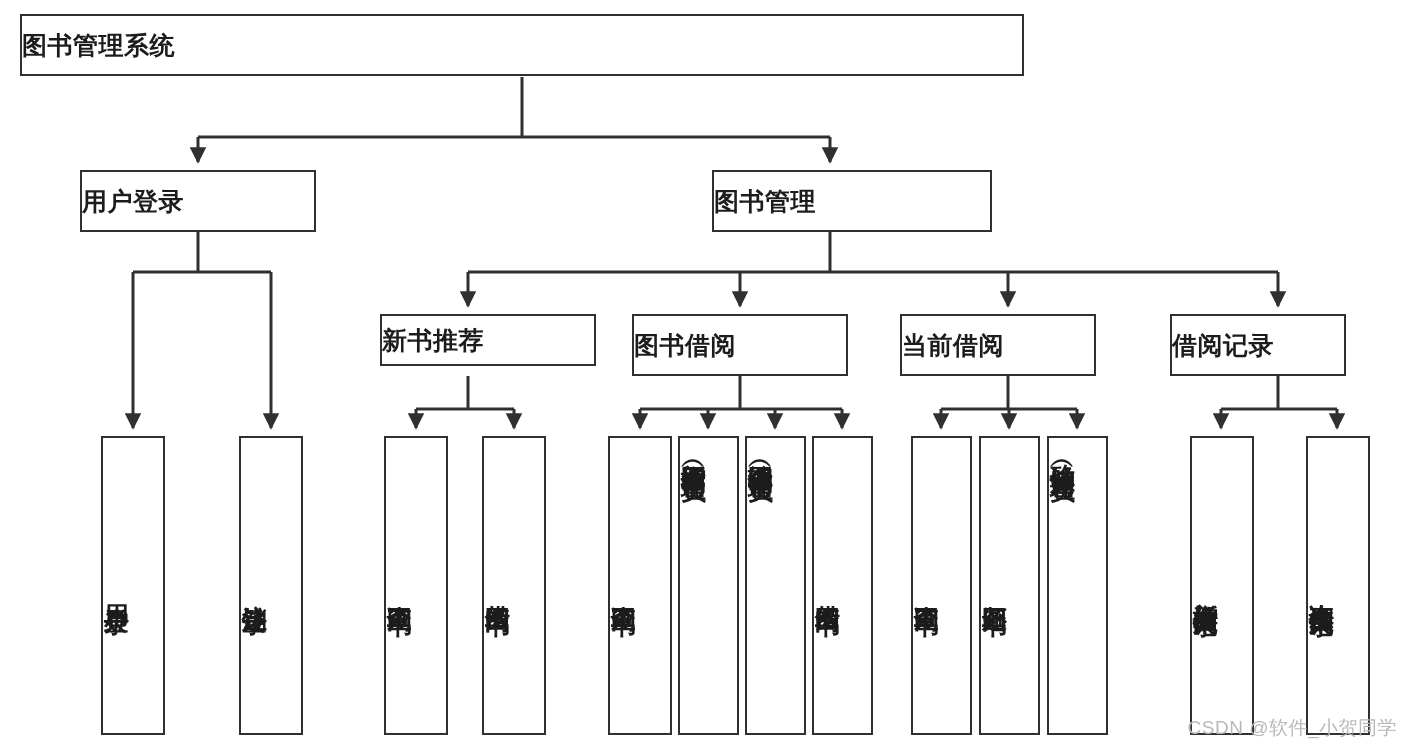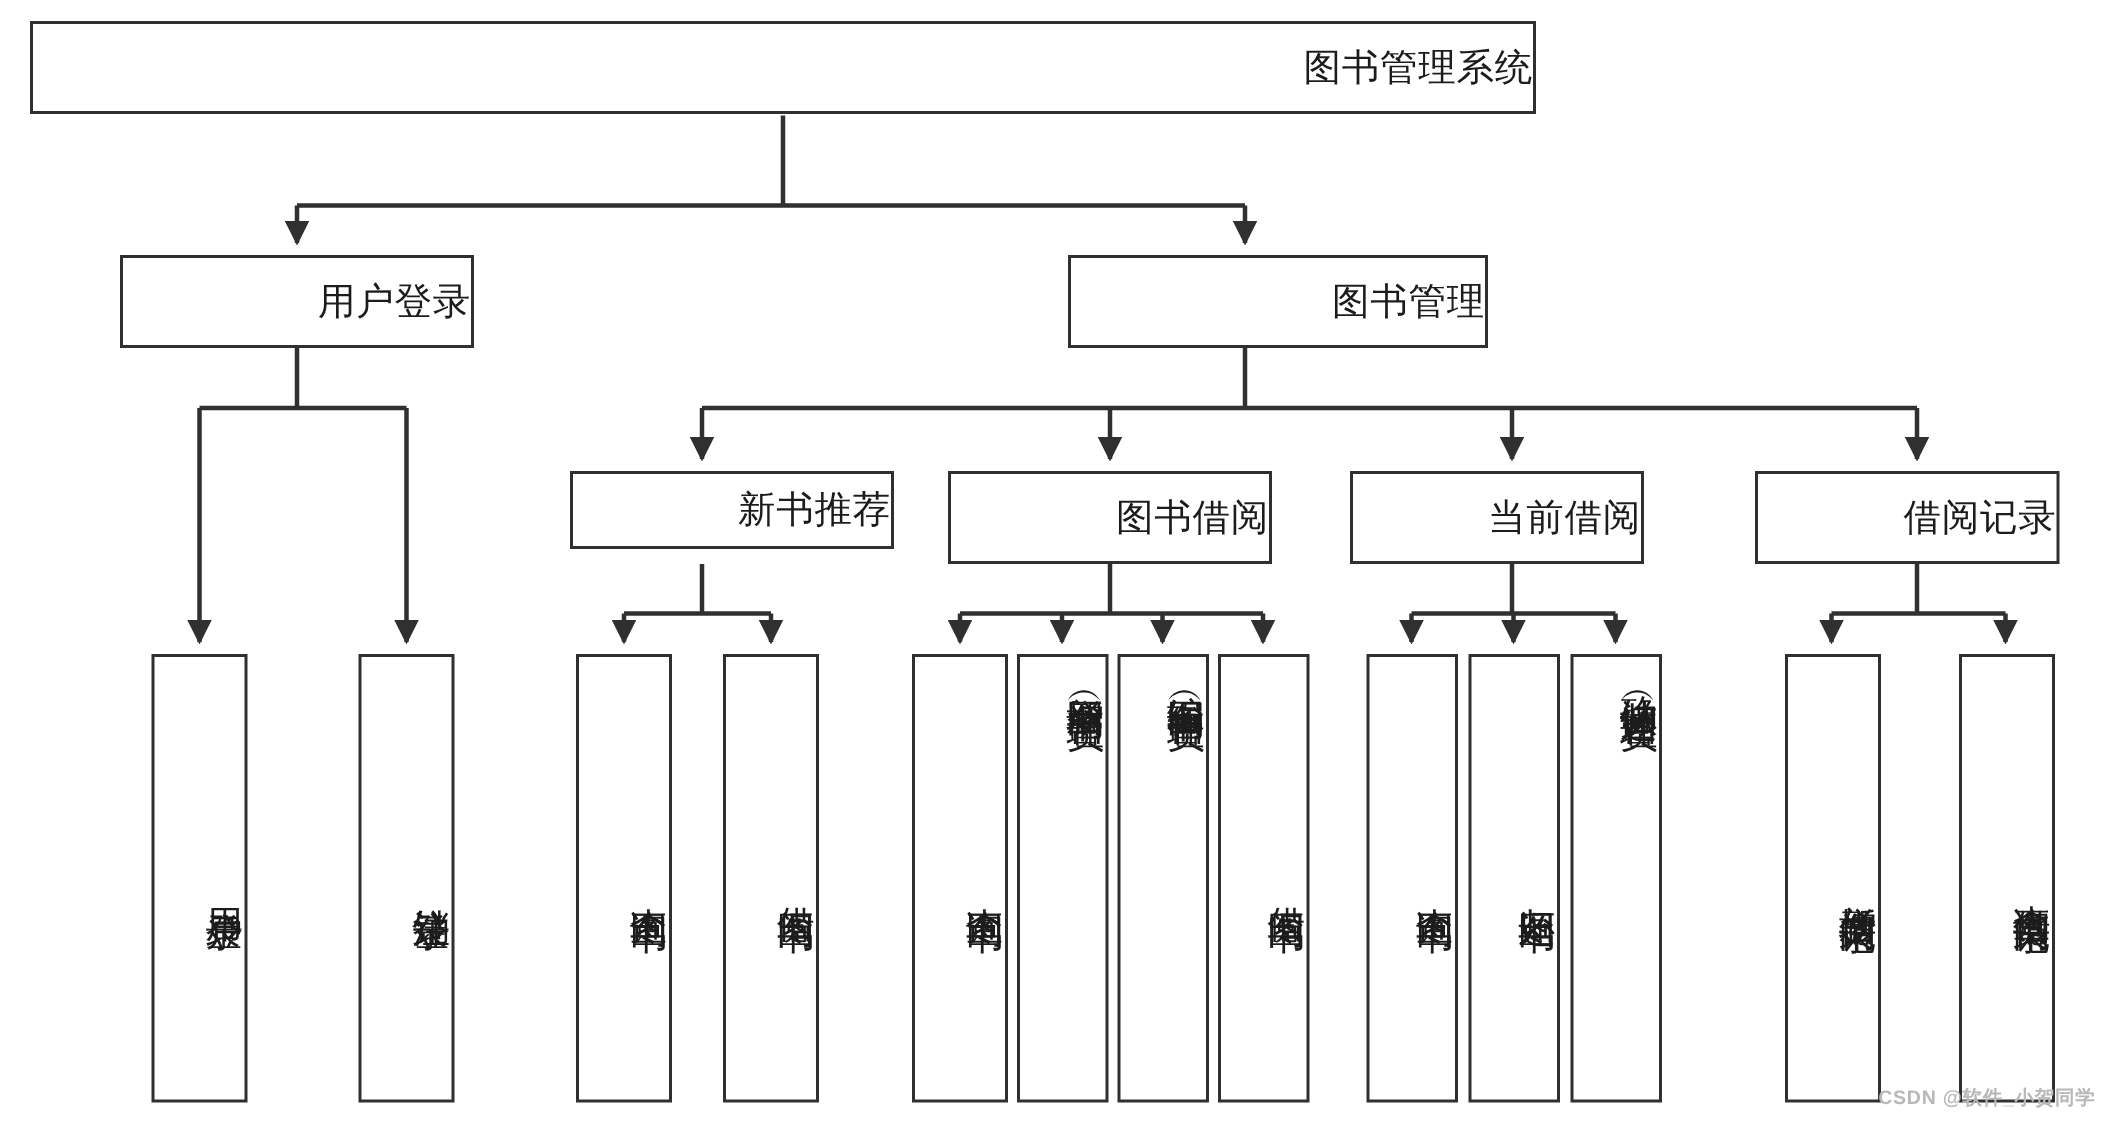--- a/index.html
+++ b/index.html
@@ -24,22 +24,23 @@
     width: 1405px;
     height: 747px;
   }
   .node {
     position: absolute;
     box-sizing: border-box;
     border: 2.5px solid #303030;
     background: #ffffff;
     display: flex;
     align-items: center;
-    justify-content: flex-end;
+    justify-content: flex-start;
     color: #1c1c1c;
+    font-weight: bold;
   }
   .node .lbl {
     display: block;
     text-align: center;
     line-height: 1.05;
     letter-spacing: 0.5px;
   }
   .node.horiz .lbl {
     font-size: 25px;
     white-space: nowrap;
@@ -56,26 +57,25 @@
     letter-spacing: 2px;
     white-space: nowrap;
   }
   .node.vert.mid .lbl {
     align-self: center;
   }
   .watermark {
     position: absolute;
     right: 8px;
     bottom: 6px;
-    font-size: 13px;
+    font-size: 19px;
     color: #b8b8b8;
     letter-spacing: 0.5px;
     white-space: nowrap;
     pointer-events: none;
-    font-weight: bold;
   }
 </style>
 </head>
 <body>
 
 <div id="canvas">
 
   <svg id="edges" viewBox="0 0 1405 747" xmlns="http://www.w3.org/2000/svg">
     <defs>
       <marker id="arrow" viewBox="0 0 10 10" refX="9" refY="5" markerWidth="5.5" markerHeight="5.5" orient="auto-start-reverse">
@@ -139,21 +139,21 @@
 
   <div class="node horiz" style="left:380px; top:314px; width:216px; height:52px;">
     <span class="lbl">新书推荐</span>
   </div>
   <div class="node horiz" style="left:632px; top:314px; width:216px; height:62px;">
     <span class="lbl">图书借阅</span>
   </div>
   <div class="node horiz" style="left:900px; top:314px; width:196px; height:62px;">
     <span class="lbl">当前借阅</span>
   </div>
-  <div class="node horiz" style="left:1170px; top:314px; width:203px; height:62px;padding-left:36px;">
+  <div class="node horiz" style="left:1170px; top:314px; width:176px; height:62px;">
     <span class="lbl">借阅记录</span>
   </div>
 
   <div class="node vert mid" style="left:101px; top:436px; width:64px; height:299px;">
     <span class="lbl">用户登录</span>
   </div>
   <div class="node vert mid" style="left:239px; top:436px; width:64px; height:299px;">
     <span class="lbl">注销登录</span>
   </div>
 

